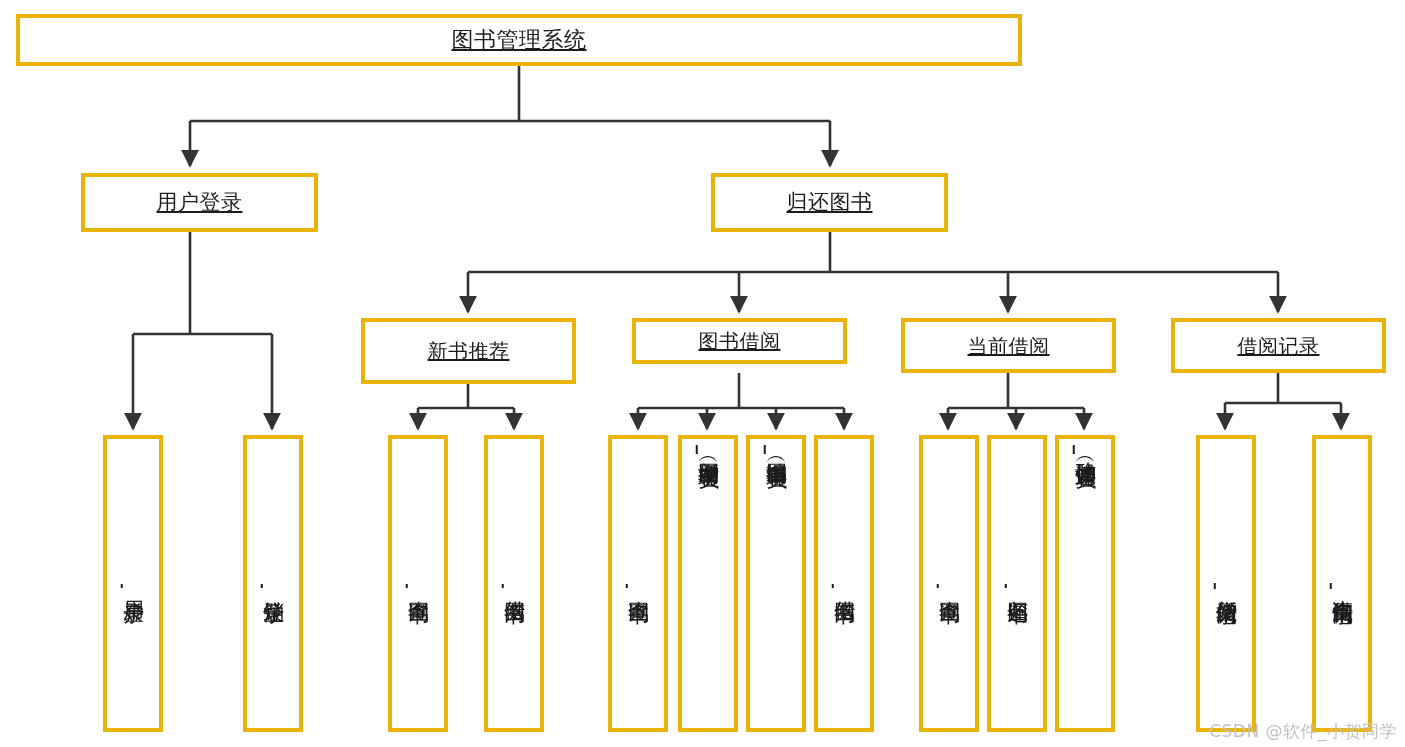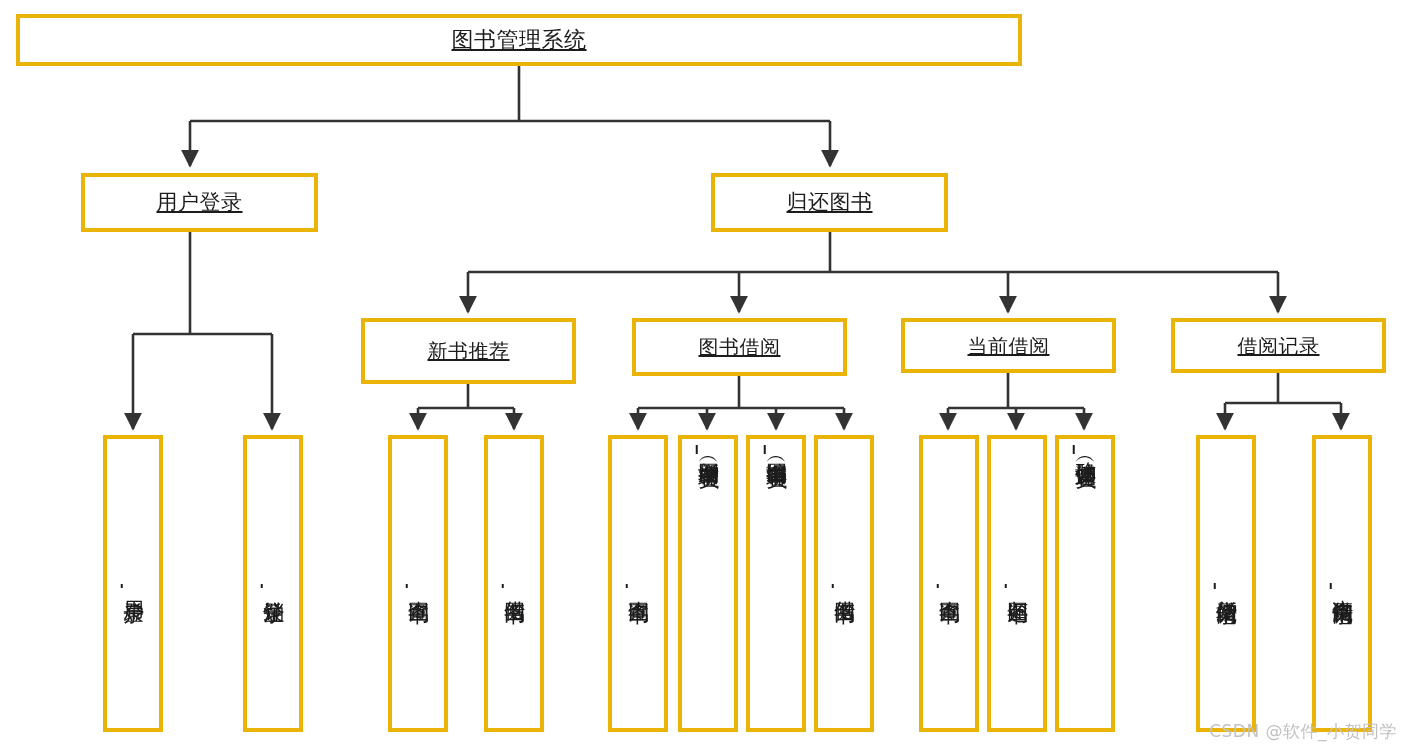--- a/index.html
+++ b/index.html
@@ -147,21 +147,21 @@
   </div>
 
   <div class="node-box level2" style="left:711px; top:173px; width:237px; height:59px;">
     <span class="node-label-h">归还图书</span>
   </div>
 
   <div class="node-box level3" style="left:361px; top:318px; width:215px; height:66px;">
     <span class="node-label-h">新书推荐</span>
   </div>
 
-  <div class="node-box level3" style="left:632px; top:318px; width:215px; height:58px;">
+  <div class="node-box level3" style="left:632px; top:318px; width:215px; height:46px;">
     <span class="node-label-h">图书借阅</span>
   </div>
 
   <div class="node-box level3" style="left:901px; top:318px; width:215px; height:55px;text-align:right;">
     <span class="node-label-h">当前借阅</span>
   </div>
 
   <div class="node-box level3" style="left:1171px; top:318px; width:215px; height:55px;">
     <span class="node-label-h">借阅记录</span>
   </div>

